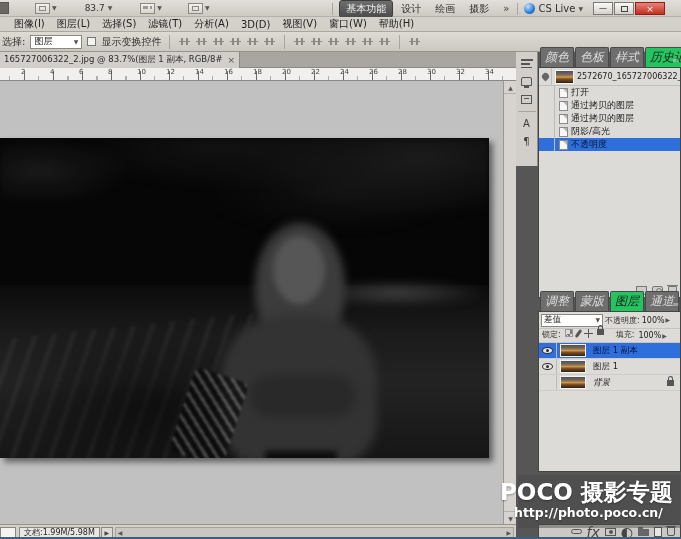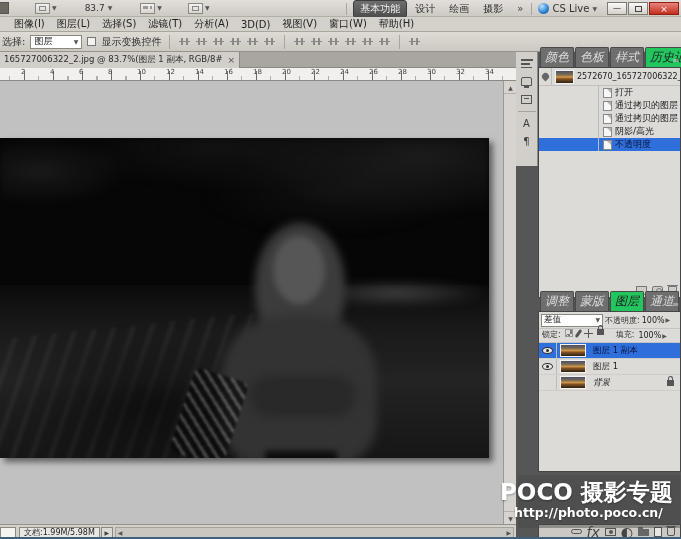--- a/index.html
+++ b/index.html
@@ -16,21 +16,21 @@
     display:flex; align-items:center; }
   .ab-left { display:flex; align-items:center; gap:26px; padding-left:0; }
   .partial-ico { width:13px; height:12px; margin-left:-4px; background:#6b6862; border:1px solid #555; }
   .ab-item { display:flex; align-items:center; gap:2px; color:#3a3a3a; }
   .ab-ico { width:15px; height:11px; border:1px solid #8b8880; background:linear-gradient(#f4f2ee,#d8d5cf); position:relative; }
   .ab-ico.grid:before { content:''; position:absolute; inset:2px;
     background:linear-gradient(#999,#999) 0 0/5px 3px no-repeat, linear-gradient(#999,#999) 7px 0/5px 3px no-repeat, linear-gradient(#999,#999) 0 5px/12px 3px no-repeat; }
   .ab-ico.screen:before { content:''; position:absolute; inset:2px 3px; border:1px solid #888; }
   .caret { font-size:6px; color:#555; line-height:1; }
   .zoom-box { font-size:9px; color:#333; display:flex; align-items:center; gap:3px; padding:0 2px; }
-  .ab-right { position:absolute; right:2px; top:1px; display:flex; align-items:center; gap:6px; height:15px;margin-left:16px; }
+  .ab-right { position:absolute; right:16px; top:1px; display:flex; align-items:center; gap:6px; height:15px;margin-left:16px; }
   .ws-sep { width:1px; height:12px; background:#a9a6a0; }
   .ws-list { display:flex; align-items:center; gap:2px; }
   .ws-btn { font-size:10px; padding:1px 6px; border-radius:3px; color:#2e2e2e; cursor:default; }
   .ws-btn.active { background:linear-gradient(#6e6e6e,#4c4c4c); color:#f0f0f0; border:1px solid #3c3c3c; }
   .overflow { font-size:10px; color:#444; padding:0 2px; }
   .cslive { display:flex; align-items:center; gap:3px; font-size:10px; color:#333; }
   .cs-sphere { width:11px; height:11px; border-radius:50%;
     background:radial-gradient(circle at 35% 30%, #bfe3ff, #2a7fd4 60%, #0c4a8f); }
   .win-btns { display:flex; gap:1px; margin-left:4px; }
   .win-btn { width:20px; height:13px; border:1px solid #7d7a74; background:linear-gradient(#fbfaf8,#d4d1cb);
@@ -136,21 +136,21 @@
   .ptab-menu { position:absolute; right:3px; top:2px; color:#ccc; font-size:8px; }
   .panel-body { background:#dcdbd8; border:1px solid #454545; position:relative; }
   
   .history-body { height:231px; overflow:hidden; }
   .h-snap { display:flex; align-items:center; height:18px; border-bottom:1px solid #c2c0bc; }
   .h-well { width:16px; align-self:stretch; border-right:1px solid #bdbbb7; display:flex; align-items:center; justify-content:center; }
   .brush-dot { width:7px; height:7px; border-radius:50% 50% 50% 0; background:#666; transform:rotate(-45deg); }
   .thumb { width:22px; height:14px; border:1px solid #f2f2f2; margin:0 3px;
     background:linear-gradient(180deg,#4a4f63 0%,#7a6a55 30%,#d29a45 52%,#8a5426 64%,#2b2114 100%); }
   .h-snap-name { font-size:8px; color:#222; white-space:nowrap; overflow:hidden; }
-  .h-row { display:flex; align-items:center; height:13px;padding-left:44px; }
+  .h-row { display:flex; align-items:center; height:13px; }
   .h-row.selected { background:#2f6fdc; }
   .h-row.selected .h-label { color:#06143a; }
   .doc-ico { width:9px; height:10px; background:#f7f7f7; border:1px solid #8a8a8a; margin:0 3px 0 4px; position:relative; }
   .doc-ico:after { content:''; position:absolute; right:0; top:0; border:2px solid #b5b5b5; border-left-color:transparent; border-bottom-color:transparent; }
   .h-label { font-size:9px; color:#222; white-space:nowrap; }
   .h-footer { position:absolute; right:3px; bottom:2px; display:flex; gap:5px; align-items:center; }
   .hf { width:11px; height:9px; border:1px solid #777; background:#cfcdc9; }
   .hf.cam { border-radius:2px; position:relative; }
   .hf.cam:after { content:''; position:absolute; left:3px; top:1px; width:4px; height:4px; border:1px solid #777; border-radius:50%; }
   .hf.trash { width:9px; border-radius:0 0 2px 2px; position:relative; }

